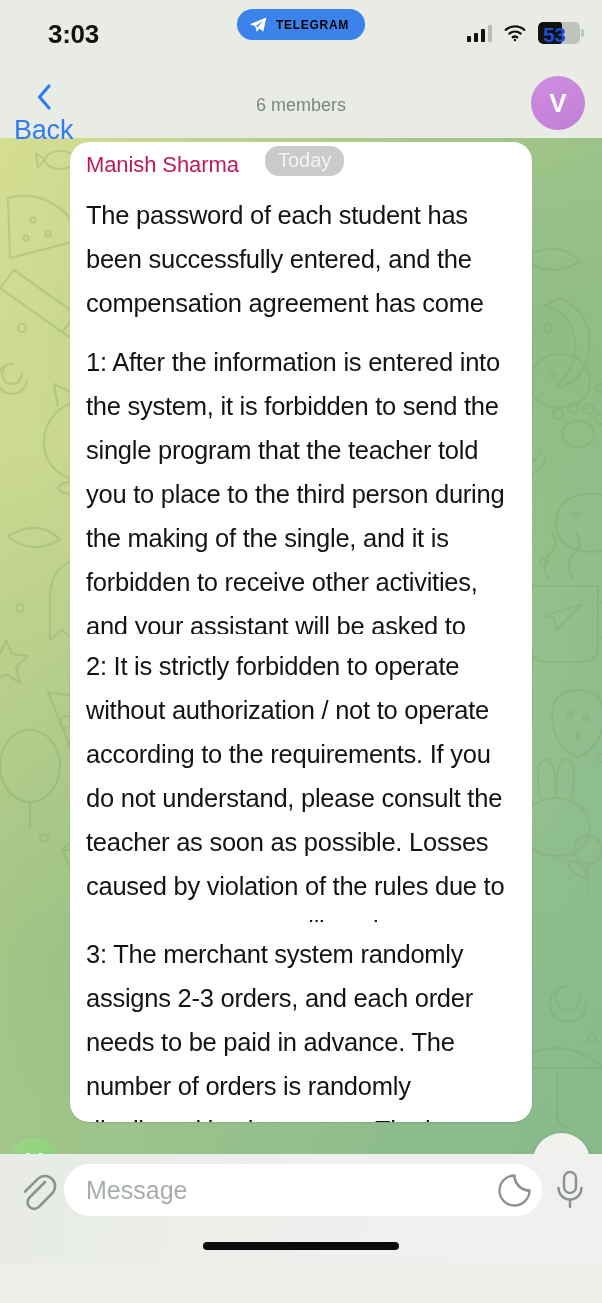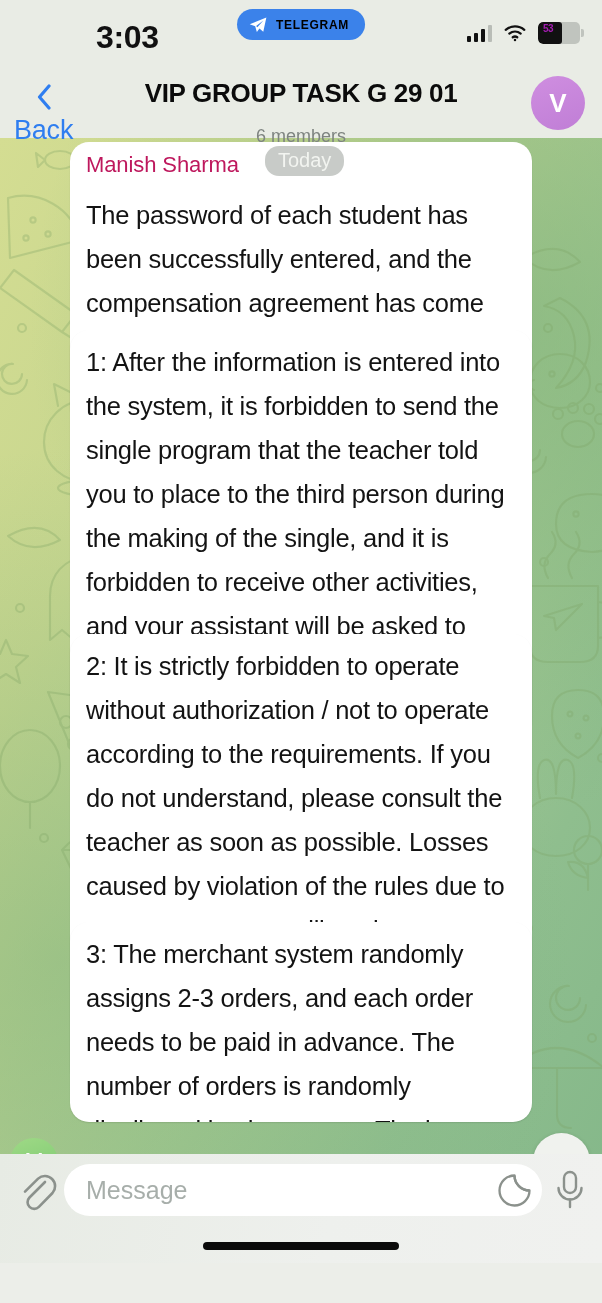--- a/index.html
+++ b/index.html
@@ -17,21 +17,21 @@
 
   
   #status-bar {
     position:absolute; top:0; left:0;
     width:602px; height:68px;
     background:#e9ece5;
     z-index:20;
   }
   #status-time {
     position:absolute; left:48px; top:19px;
-    font-size:32px; font-weight:600; color:#111; letter-spacing:-0.3px;margin-left:48px;
+    font-size:26px; font-weight:600; color:#111; letter-spacing:-0.3px;
   }
   #tg-pill {
     position:absolute; left:50%; transform:translateX(-50%); top:9px;
     height:31px; padding:0 16px 0 11px;
     background:#3b82ea; border-radius:16px;
     display:flex; align-items:center; gap:8px;
   }
   #tg-pill .plane { width:20px; height:20px; display:block; }
   #tg-pill .lbl { color:#000000; font-size:12px; font-weight:600; letter-spacing:0.7px; }
 
@@ -49,21 +49,21 @@
   .batt {
     position:relative; width:42px; height:22px;
     border-radius:5px; background:#c0c4be; overflow:hidden;
   }
   .batt .fill {
     position:absolute; left:0; top:0; bottom:0; width:57%;
     background:#111; border-radius:5px 3px 3px 5px;
   }
   .batt .pct {
     position:absolute; left:5px; top:1px;
-    font-size:10px; font-weight:700; color:#a21caf; letter-spacing:-0.5px;
+    font-size:21px; font-weight:700; color:#1d4ed8; letter-spacing:-0.5px;
   }
   .batt-cap {
     width:3px; height:8px; background:#c0c4be;
     border-radius:0 2px 2px 0; margin-left:1px;
   }
 
   
   #chat-header {
     position:absolute; top:68px; left:0;
     width:602px; height:70px;
@@ -386,21 +386,20 @@
 
   <div id="chat-header">
     <div id="back-btn">
       <svg class="chev" viewBox="0 0 14 26" fill="none" stroke="#2f7ef0" stroke-width="3.2" stroke-linecap="round" stroke-linejoin="round">
         <polyline points="12 2 2.5 13 12 24"></polyline>
       </svg>
       <span class="lbl">Back</span>
     </div>
 
     <div id="header-center">
-      <div id="chat-title">VIP GROUP TASK G 29 01</div>
       <div id="chat-sub">6 members</div>
     </div>
 
     <div id="header-avatar">V</div>
   </div>
 
   <div id="input-bar">
     <div id="attach-icon">
       <svg viewBox="0 0 46 46" fill="none" stroke="#8b918c" stroke-width="2.6" stroke-linecap="round" stroke-linejoin="round">
         <path d="M31 13 L15.5 28.5 a6.6 6.6 0 0 0 9.4 9.4 L38.5 24 a10.2 10.2 0 0 0 -14.4 -14.4 L11 22.6"></path>

